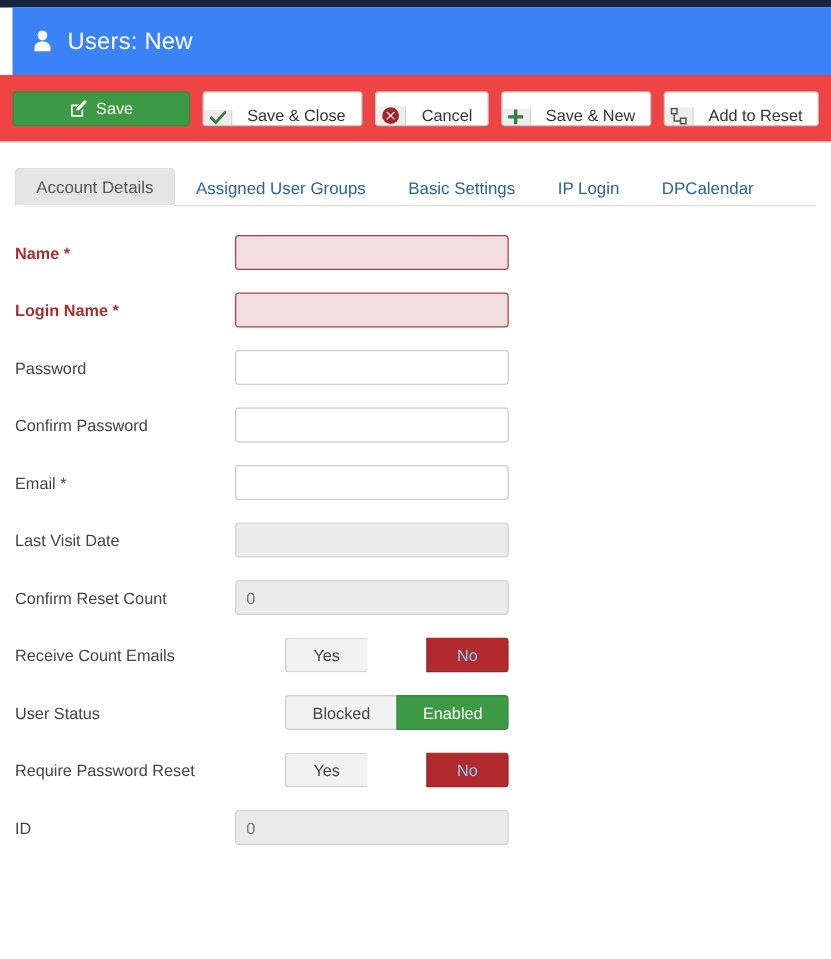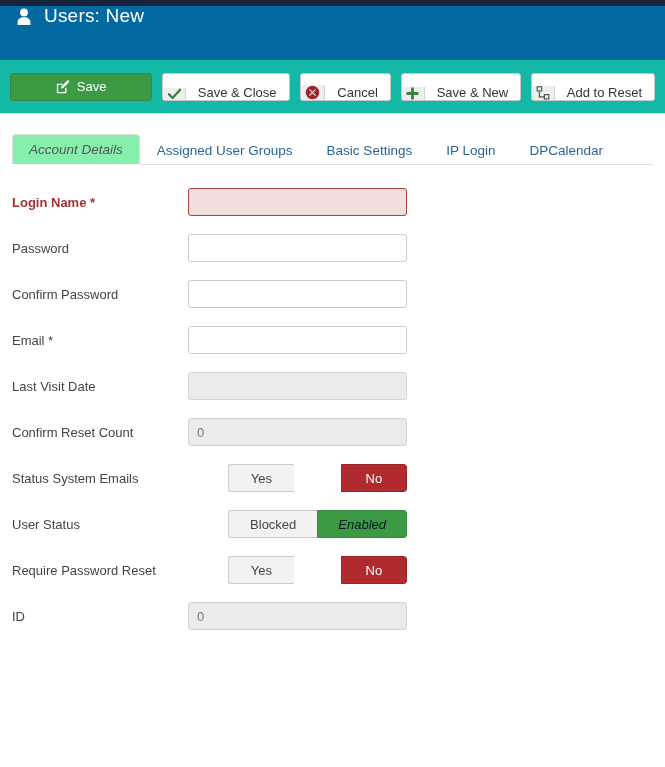--- a/index.html
+++ b/index.html
@@ -19,45 +19,47 @@
 
   
   .topstrip {
     height: 6px;
     background: #15233c;
   }
 
   
   .page-header {
     height: 54px;
-    background: #0369a1;
-    display: flex;
+    background: #3b82f6;
+    display: flex;
+    align-items: center;
     padding: 0 0 0 14px;
     box-sizing: border-box;
+    margin-left: 10px;
   }
   .page-header .user-icon {
     width: 20px;
     height: 22px;
     display: inline-flex;
     align-items: center;
     justify-content: center;
     margin-right: 10px;
   }
   .page-header .user-icon svg { display: block; }
   .page-title {
     color: #ffffff;
     font-size: 19px;
     font-weight: normal;
     letter-spacing: .2px;
     line-height: 1;
   }
 
   
   .toolbar {
-    background: #14b8a6;
+    background: #ef4444;
     border-bottom: 1px solid #dcdcdc;
     height: 54px;
     box-sizing: border-box;
     display: flex;
     align-items: center;
     padding: 0 10px;
     gap: 10px;
   }
   .btn {
     display: inline-flex;
@@ -124,24 +126,23 @@
     line-height: 1;
     border: 1px solid transparent;
     border-bottom: none;
     margin-bottom: -1px;
     border-radius: 4px 4px 0 0;
     background: transparent;
     white-space: nowrap;
   }
   .tab.active {
     color: #555555;
-    background: #86efac;
+    background: #e5e5e5;
     border-color: #dddddd;
     border-bottom: 1px solid #ffffff;
-    font-style: italic;
   }
 
   
   .form {
     padding: 14px 12px 0 12px;
   }
   .form-row {
     display: flex;
     align-items: center;
     height: 46px;
@@ -201,28 +202,27 @@
     border: 1px solid #cccccc;
     background: #f2f2f2;
     color: #444444;
     white-space: nowrap;
   }
   .tgl:first-child { border-radius: 3px 0 0 3px; border-right: none; margin-left: 40px; }
   .tgl:last-child  { border-radius: 0 3px 3px 0; }
   .tgl.active-danger {
     background: #b02a2e;
     border-color: #992428;
-    color: #ffffff;
+    color: #7dd3fc;
     margin-left: 47px;
   }
   .tgl.active-success {
     background: #3c9a45;
     border-color: #36893e;
-    color: #0f172a;
-    font-style: italic;
+    color: #ffffff;
   }
 </style>
 </head>
 <body>
 
 <div class="topstrip"></div>
 
 <div class="page-header">
   <span class="user-icon">
     <svg width="16" height="18" viewBox="0 0 16 18" aria-hidden="true">
@@ -301,20 +301,24 @@
       <span>IP Login</span>
     </div>
     <div class="tab">
       <span>DPCalendar</span>
     </div>
   </div>
 </div>
 
 <div class="form">
 
+  <div class="form-row">
+    <div class="form-label required">Name *</div>
+    <input class="form-control invalid" value="" style="">
+  </div>
 
   <div class="form-row">
     <div class="form-label required">Login Name *</div>
     <input class="form-control invalid" value="" style="">
   </div>
 
   <div class="form-row">
     <div class="form-label">Password</div>
     <input class="form-control" value="" style="">
   </div>
@@ -335,21 +339,21 @@
     <input class="form-control readonly" readonly="" value="" style="">
   </div>
 
 
   <div class="form-row">
     <div class="form-label">Confirm Reset Count</div>
     <input class="form-control readonly" readonly="" value="0" style="">
   </div>
 
   <div class="form-row">
-    <div class="form-label">Status System Emails</div>
+    <div class="form-label">Receive Count Emails</div>
     <div class="btn-group">
       <div class="tgl">Yes</div>
       <div class="tgl active-danger">No</div>
     </div>
   </div>
 
   <div class="form-row">
     <div class="form-label">User Status</div>
     <div class="btn-group">
       <div class="tgl">Blocked</div>

